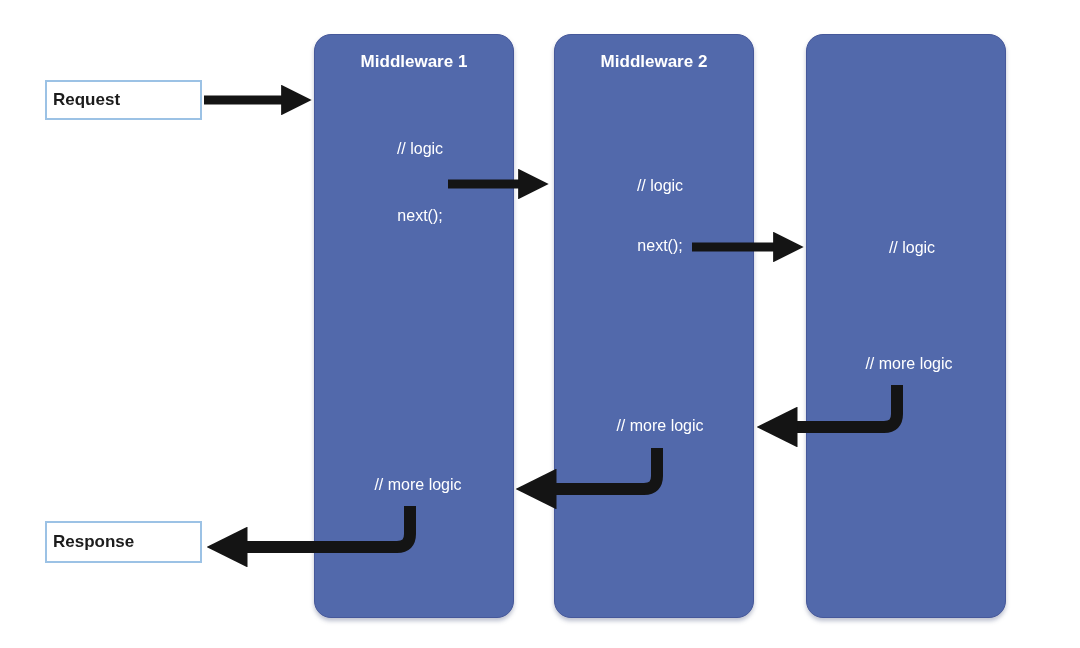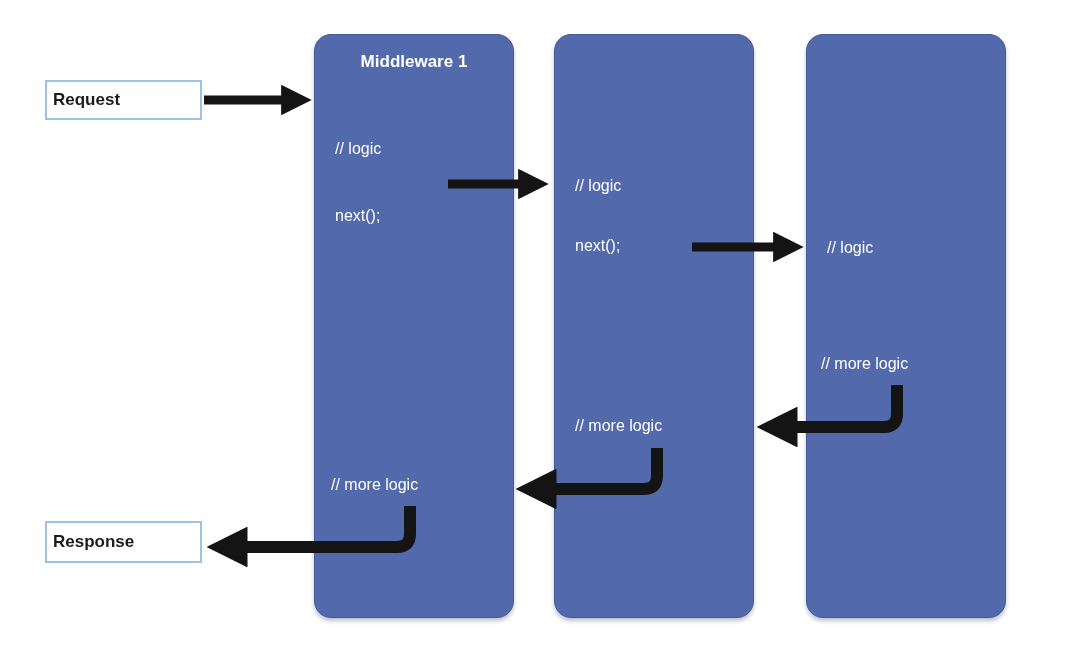--- a/index.html
+++ b/index.html
@@ -39,20 +39,21 @@
     color:var(--box-text);
     font-size:17px;font-weight:700;
     line-height:22px;
   }
   .code{
     position:absolute;left:20px;right:8px;
     color:var(--box-text);
     font-size:16px;font-weight:400;
     line-height:22px;
     white-space:nowrap;
+    text-align:center;
   }
   .mw1 .logic{top:103px;}
   .mw1 .next{top:170px;}
   .mw1 .more{top:439px;left:16px;}
   .mw2 .logic{top:140px;}
   .mw2 .next{top:200px;}
   .mw2 .more{top:380px;}
   .mw3 .logic{top:202px;}
   .mw3 .more{top:318px;left:14px;}
   .io-box{
@@ -112,20 +113,21 @@
   </div>
 
   <div class="mw-box mw1">
     <div class="mw-title">Middleware 1</div>
     <div class="code logic">// logic</div>
     <div class="code next">next();</div>
     <div class="code more">// more logic</div>
   </div>
 
   <div class="mw-box mw2">
+    <div class="mw-title">Middleware 2</div>
     <div class="code logic">// logic</div>
     <div class="code next">next();</div>
     <div class="code more">// more logic</div>
   </div>
 
   <div class="mw-box mw3">
     <div class="code logic">// logic</div>
     <div class="code more">// more logic</div>
   </div>
 

